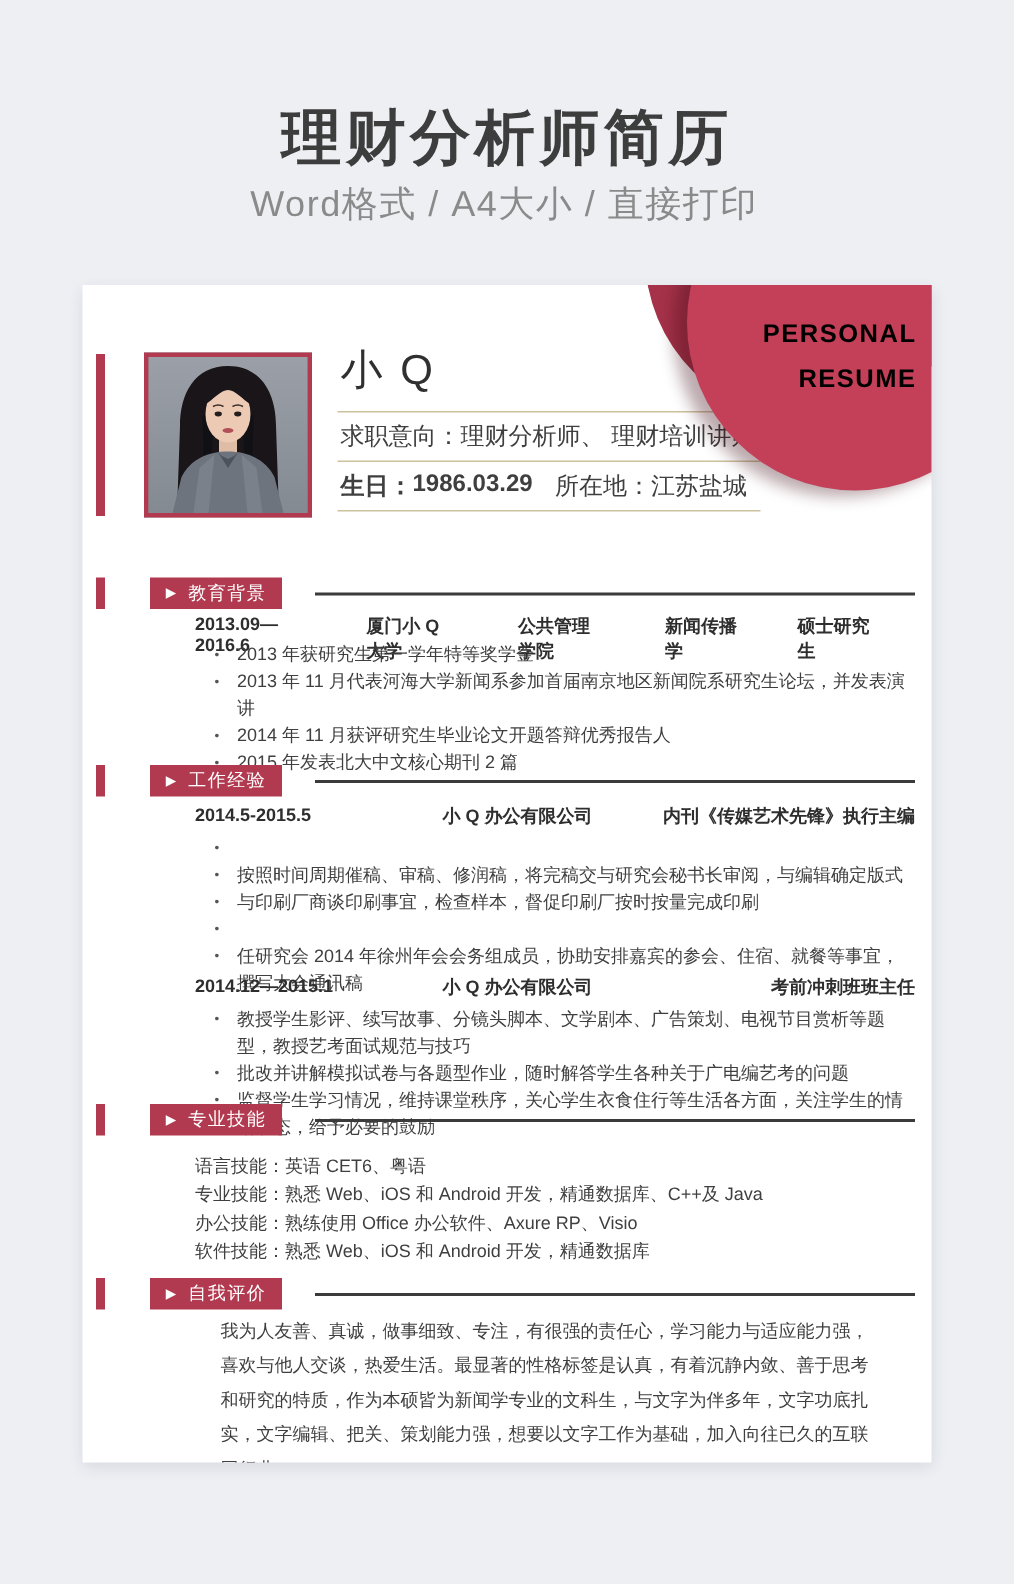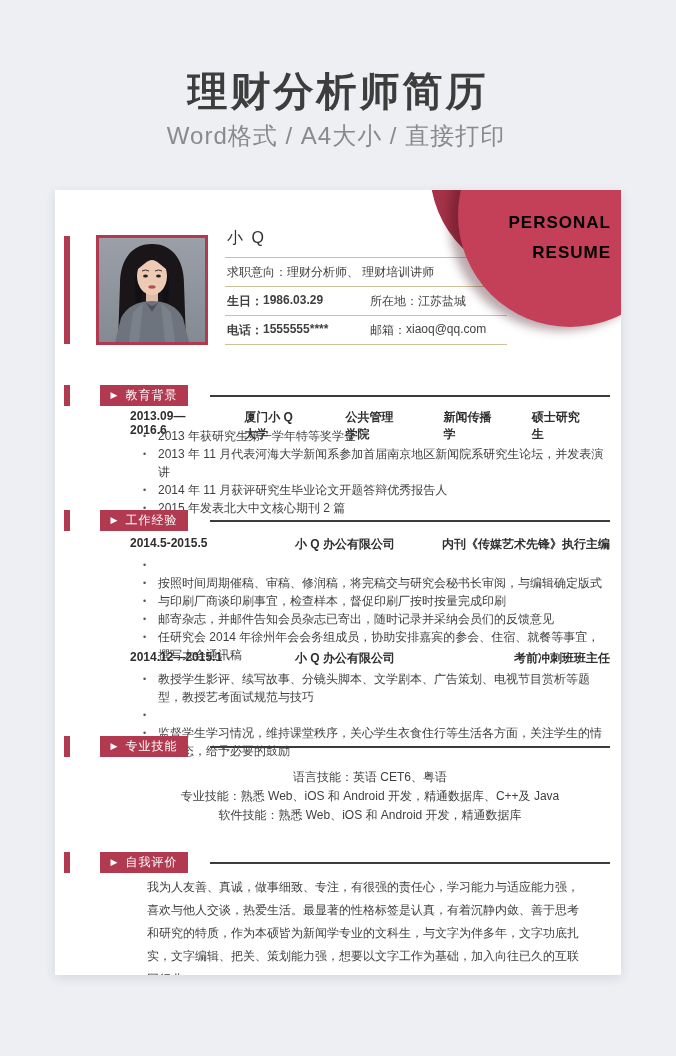--- a/index.html
+++ b/index.html
@@ -42,24 +42,24 @@
   
   .photo-bar{position:absolute;left:9px;top:46px;width:6px;height:108px;background:var(--accent);}
   .photo{
     position:absolute;left:41px;top:45px;width:112px;height:110px;
     border:3px solid var(--accent);background:#8d929a;
   }
   .photo svg{display:block;width:100%;height:100%;}
   
   .profile{position:absolute;left:170px;top:36px;width:282px;z-index:0;}
   .name-row{border-bottom:1px solid var(--tan-line);padding:2px 0 8px 2px;}
-  .name{font-size:16px;color:#303030;letter-spacing:2px;}
+  .name{font-size:28px;color:#303030;letter-spacing:2px;}
   .info-row{
     border-bottom:1px solid var(--tan-line);
-    padding:6px 0 5px 2px;font-size:12px;color:var(--text);display:flex;
+    padding:6px 0 5px 2px;font-size:16px;color:var(--text);display:flex;
   }
   .info-cell{display:inline-flex;}
   .info-cell.c1{width:143px;font-weight:bold;}
   .lbl{white-space:pre;}
   
   .sec-bar{position:absolute;left:9px;width:6px;height:21px;background:var(--accent);}
   .sec-badge{
     position:absolute;left:45px;width:88px;height:21px;background:var(--accent);
     color:#fff;font-size:12px;display:flex;align-items:center;justify-content:center;gap:7px;
     letter-spacing:1px;
@@ -77,21 +77,21 @@
   .entry-row .company{flex:1;text-align:left;}
   .entry-row .role{flex:none;text-align:right;}
   
   .bullets{position:absolute;left:88px;width:467px;list-style:none;}
   .bullets li{
     font-size:12px;line-height:18px;color:var(--text);
     display:flex;gap:9px;
   }
   .bullets .dot{flex:none;width:6px;color:#555;font-size:9px;line-height:18px;}
   
-  .skills{position:absolute;left:75px;width:480px;text-align:center;}
+  .skills{position:absolute;left:75px;width:480px;}
   .skills div{font-size:12px;line-height:19px;color:var(--text);}
   
   .eval-text{
     position:absolute;left:92px;top:686px;width:432px;
     font-size:12px;line-height:23px;color:var(--text);text-align:justify;
   }
 </style>
 </head>
 <body>
 
@@ -146,30 +146,20 @@
     <div class="info-row">
       <span class="info-cell c1">
         <span class="lbl">生日：</span>
         <span>1986.03.29</span>
       </span>
       <span class="info-cell">
         <span class="lbl">所在地：</span>
         <span>江苏盐城</span>
       </span>
     </div>
-    <div class="info-row">
-      <span class="info-cell c1">
-        <span class="lbl">电话：</span>
-        <span>1555555****</span>
-      </span>
-      <span class="info-cell">
-        <span class="lbl">邮箱：</span>
-        <span>xiaoq@qq.com</span>
-      </span>
-    </div>
   </div>
 
   <div class="sec-head" style="top:195px">
     <span class="sec-bar"></span>
     <span class="sec-badge">
       <span class="play">▶</span>
       <span>教育背景</span>
     </span>
     <span class="sec-rule"></span>
   </div>
@@ -220,58 +210,59 @@
     <li>
         <span class="dot">•</span>
         <span>按照时间周期催稿、审稿、修润稿，将完稿交与研究会秘书长审阅，与编辑确定版式</span>
       </li>
     <li>
         <span class="dot">•</span>
         <span>与印刷厂商谈印刷事宜，检查样本，督促印刷厂按时按量完成印刷</span>
       </li>
     <li>
         <span class="dot">•</span>
-        <span>邮寄杂志，并邮件告知会员杂志已寄出，随时记录并采纳会员们的反馈意见</span>
       </li>
     <li>
         <span class="dot">•</span>
         <span>任研究会 2014 年徐州年会会务组成员，协助安排嘉宾的参会、住宿、就餐等事宜，撰写大会通讯稿</span>
       </li>
   </ul>
 
   <div class="entry-row" style="top:460px">
     <span class="period">2014.12—2015.1</span>
     <span class="company">小 Q 办公有限公司</span>
     <span class="role">考前冲刺班班主任</span>
   </div>
   <ul class="bullets" style="top:480px">
     <li>
         <span class="dot">•</span>
         <span>教授学生影评、续写故事、分镜头脚本、文学剧本、广告策划、电视节目赏析等题型，教授艺考面试规范与技巧</span>
       </li>
     <li>
         <span class="dot">•</span>
+        <span>批改并讲解模拟试卷与各题型作业，随时解答学生各种关于广电编艺考的问题</span>
       </li>
     <li>
         <span class="dot">•</span>
         <span>监督学生学习情况，维持课堂秩序，关心学生衣食住行等生活各方面，关注学生的情绪动态，给予必要的鼓励</span>
       </li>
   </ul>
 
   <div class="sec-head" style="top:546px">
     <span class="sec-bar"></span>
     <span class="sec-badge">
       <span class="play">▶</span>
       <span>专业技能</span>
     </span>
     <span class="sec-rule"></span>
   </div>
   <div class="skills" style="top:578px">
     <div>语言技能：英语 CET6、粤语</div>
     <div>专业技能：熟悉 Web、iOS 和 Android 开发，精通数据库、C++及 Java</div>
+    <div>办公技能：熟练使用 Office 办公软件、Axure RP、Visio</div>
     <div>软件技能：熟悉 Web、iOS 和 Android 开发，精通数据库</div>
   </div>
 
   <div class="sec-head" style="top:662px">
     <span class="sec-bar"></span>
     <span class="sec-badge">
       <span class="play">▶</span>
       <span>自我评价</span>
     </span>
     <span class="sec-rule"></span>

